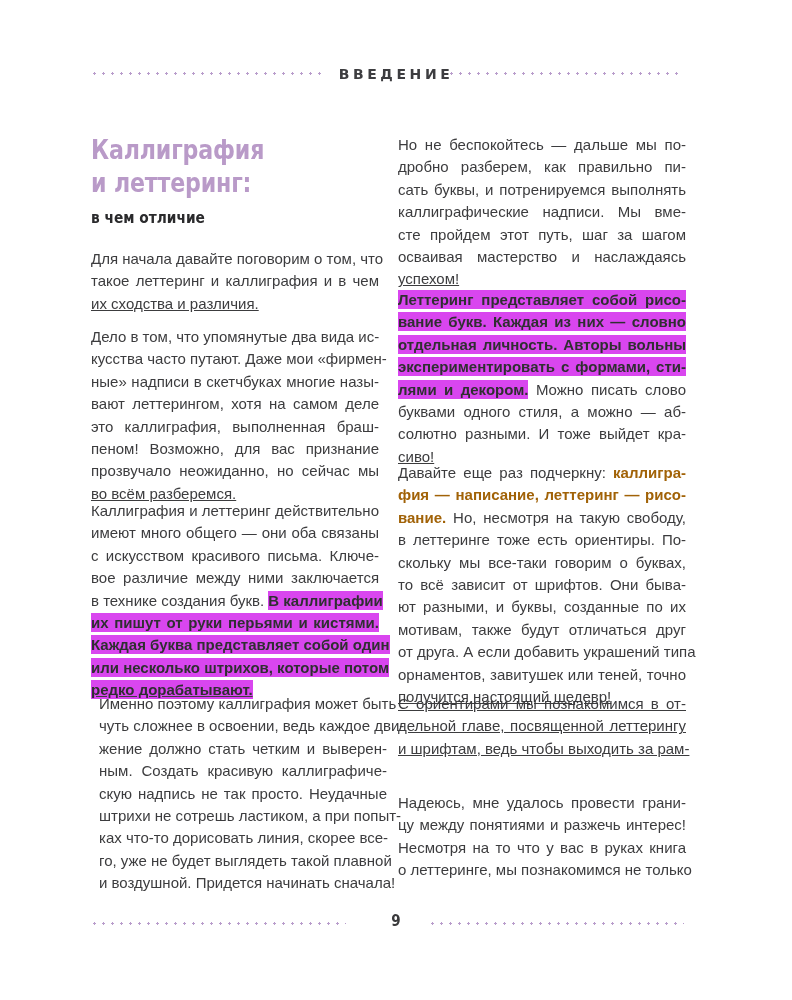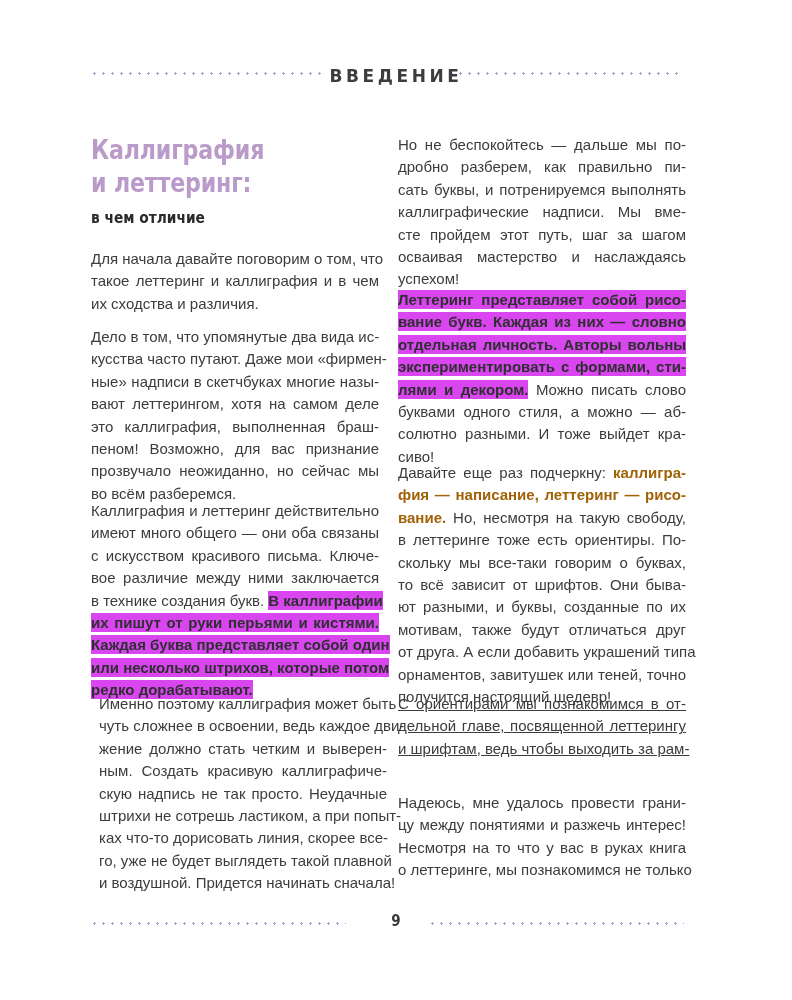--- a/index.html
+++ b/index.html
@@ -4,42 +4,42 @@
 <style>
   html, body { margin: 0; padding: 0; background: #ffffff; }
   body { width: 792px; height: 1000px; position: relative; overflow: hidden;
          font-family: "Liberation Sans", sans-serif; color: #3a3a3c; }
 
   .rule-row { position: absolute; left: 90px; width: 594px; height: 14px; display: flex; align-items: center; }
   .dots { flex: 1; height: 3px;
           background-image: radial-gradient(circle, #b89ccb 1.1px, transparent 1.4px);
           background-size: 9px 3px; background-repeat: repeat-x; background-position: 0 0; }
   .running-head { position: absolute; top: 66px; left: 0; width: 792px; text-align: center;
-                  font-family: "DejaVu Sans", sans-serif; font-size: 17px; font-weight: bold;
+                  font-family: "DejaVu Sans", sans-serif; font-size: 14px; font-weight: bold;
                   letter-spacing: 3.6px; color: #3d3d40; }
   .header-rule { top: 66px; }
   .header-gap { width: 120px; }
   .footer-rule { top: 916px; }
   .footer-gap { width: 82px; }
   .folio { position: absolute; top: 912px; left: 0; width: 792px; text-align: center;
            font-family: "DejaVu Sans Condensed", "DejaVu Sans", sans-serif; font-weight: bold;
            font-size: 15px; color: #3a3a3c; }
 
   .title { position: absolute; left: 91px; top: 133px; margin: 0;
            font-family: "DejaVu Sans", sans-serif; font-weight: bold;
            font-size: 27px; line-height: 33px; color: #b99ac8;
            transform: scaleX(0.82); transform-origin: left top; letter-spacing: -0.2px; white-space: nowrap; }
   .subtitle { position: absolute; left: 91px; top: 208px; margin: 0;
               font-family: "DejaVu Sans", sans-serif; font-weight: bold; font-size: 16px;
               color: #2a2a2c; transform: scaleX(0.86); transform-origin: left top; white-space: nowrap; }
 
   .para { position: absolute; margin: 0; font-size: 15px; line-height: 22.4px;
           color: #3c3c3e; width: 288px; text-align: justify; }
   .para .line { display: block; white-space: nowrap; text-align-last: justify; text-align: justify; }
-  .para .line.last { text-align-last: left; }
+  .para .line.last { text-align-last: left; text-decoration: underline; }
   .hl { background: #d946ef; color: #2f2f31; font-weight: bold; padding: 1px 0; }
   .b { font-weight: bold; color: #a16207; }
 </style>
 </head>
 <body>
 
 <div class="rule-row header-rule">
   <div class="dots"></div>
   <div class="header-gap"></div>
   <div class="dots"></div>

